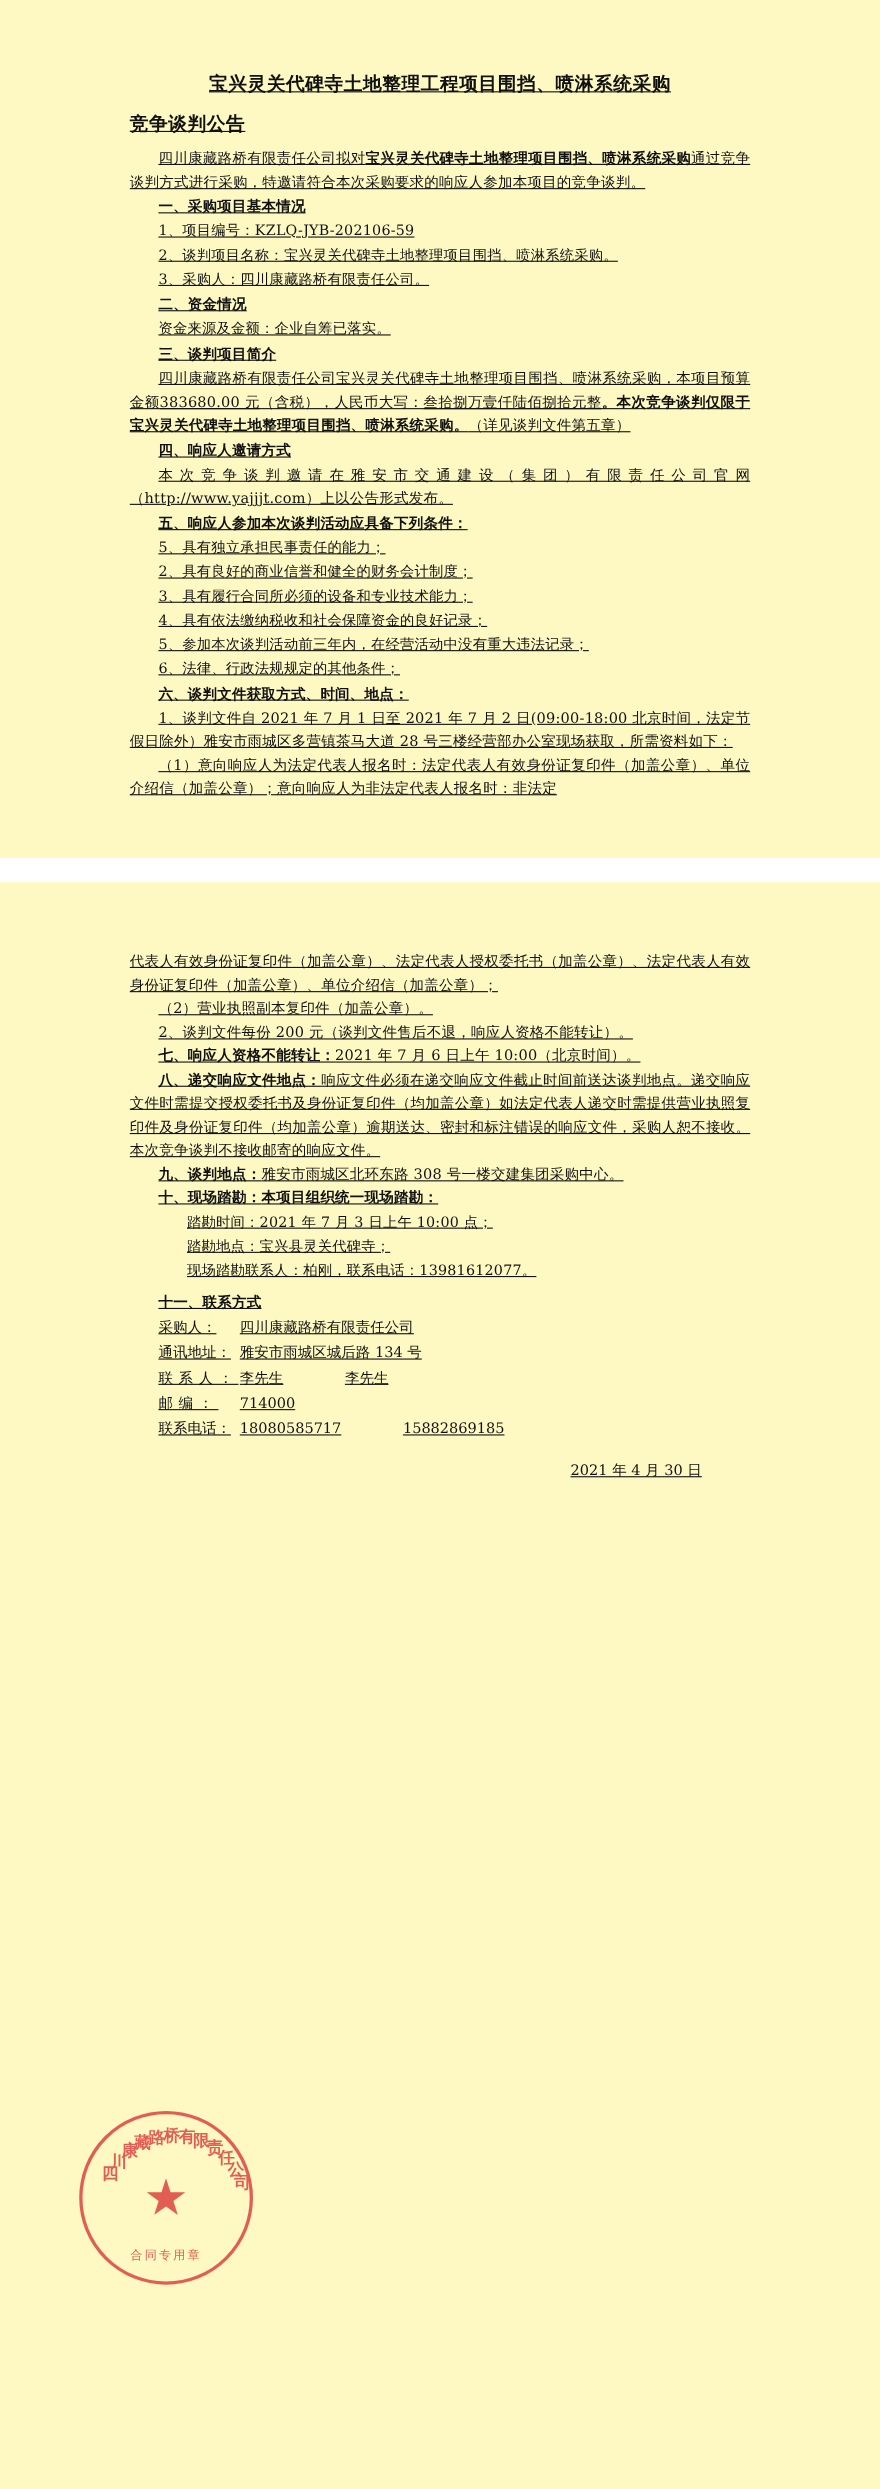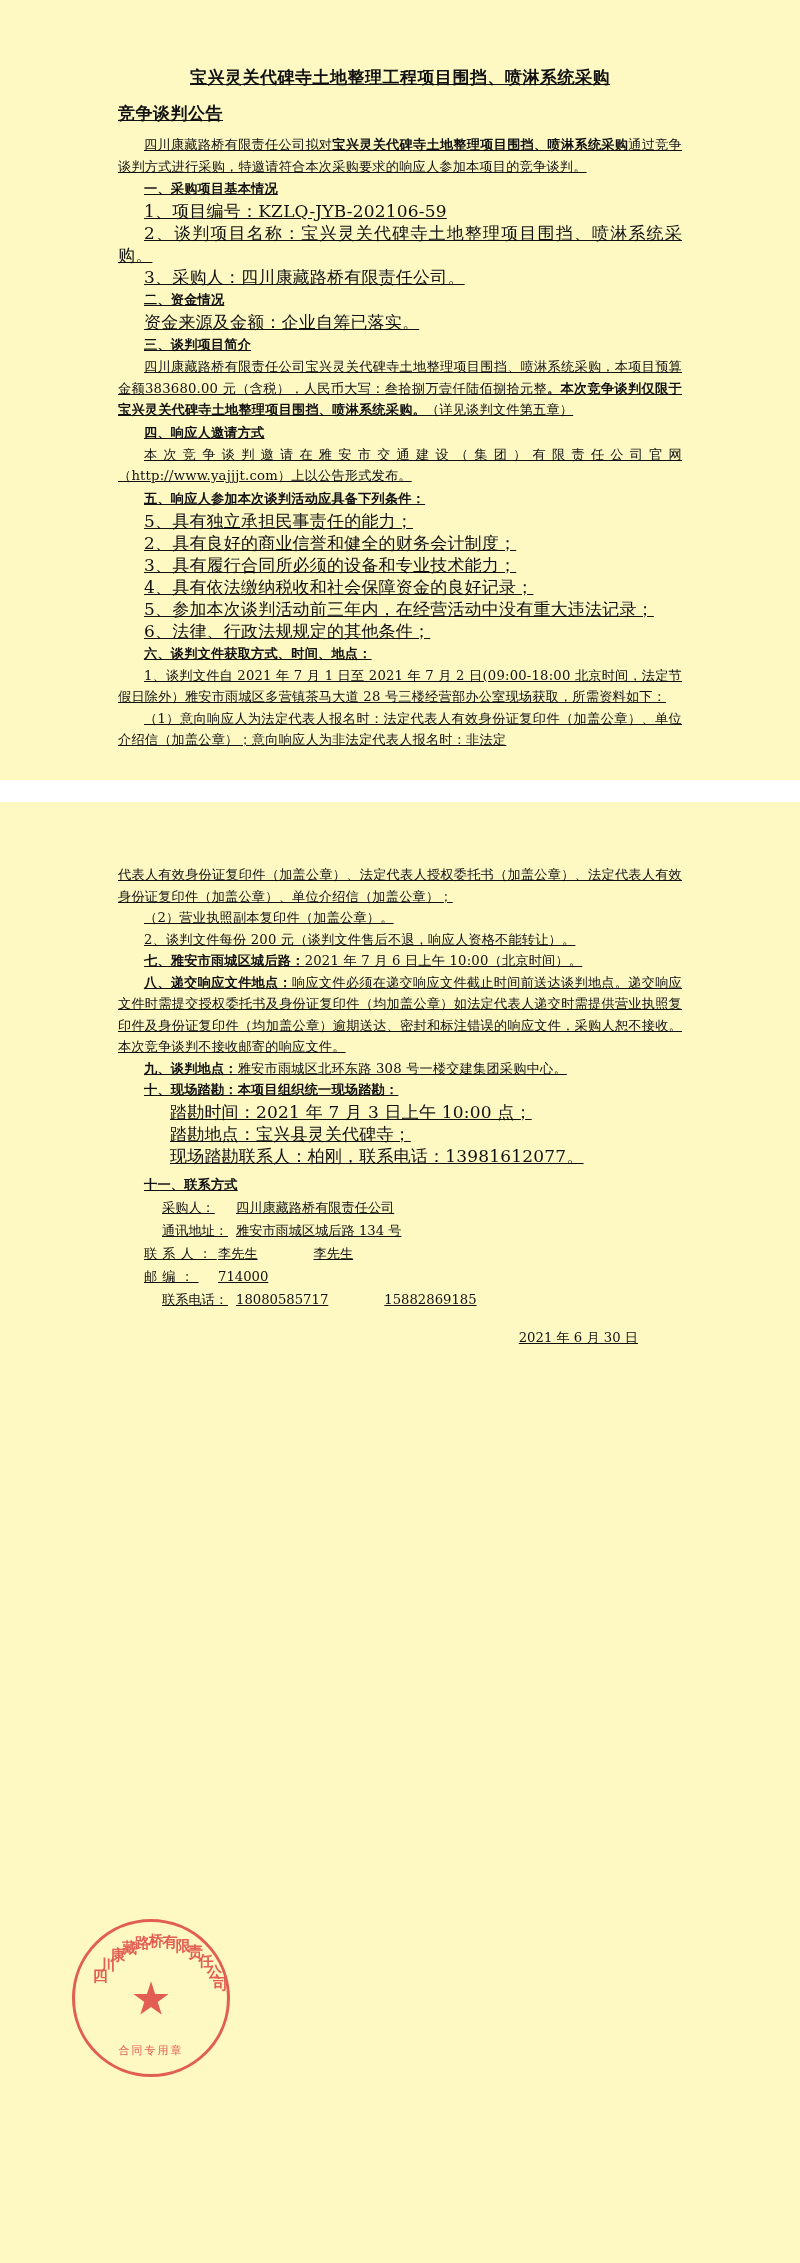--- a/index.html
+++ b/index.html
@@ -62,21 +62,21 @@
   .b { font-weight: bold; }
   .u { text-decoration: underline; }
   .sec {
     font-weight: bold;
     text-indent: 26px;
     font-size: 13.2px;
     line-height: 23px;
   }
   .item {
     text-indent: 26px;
-    font-size: 17px;
+    font-size: 13px;
     line-height: 22px;
   }
   .date-line {
     text-align: right;
     font-size: 13.2px;
     line-height: 22px;
     padding-right: 44px;
     padding-top: 16px;
   }
   .contact-row {
@@ -85,21 +85,21 @@
     line-height: 23px;
     text-indent: 0;
     padding-left: 26px;
   }
   .contact-label {
     display: inline-block;
     width: 74px;
     letter-spacing: 5px;
     flex: none;
   }
-  .contact-label.wide { letter-spacing: 0px; margin-left: 18px; }
+  .contact-label.wide { letter-spacing: 0px; }
   .contact-val2 { padding-left: 56px; }
   
   .seal {
     position: absolute;
     left: 72px;
     top: 1117px;
     width: 152px;
     height: 152px;
     border: 3px solid #d8232a;
     border-radius: 50%;
@@ -178,21 +178,21 @@
 
 <div class="gap"></div>
 
 <div class="page page2">
   <div style="height:62px"></div>
 
   <p class="noind">代表人有效身份证复印件（加盖公章）、法定代表人授权委托书（加盖公章）、法定代表人有效身份证复印件（加盖公章）、单位介绍信（加盖公章）；</p>
   <p class="ind2">（2）营业执照副本复印件（加盖公章）。</p>
   <p class="ind2">2、谈判文件每份 200 元（谈判文件售后不退，响应人资格不能转让）。</p>
 
-  <p class="ind2"><span class="b">七、雅安市雨城区城后路：</span><span>2021 年 7 月 6 日上午 10:00（北京时间）。</span></p>
+  <p class="ind2"><span class="b">七、响应人资格不能转让：</span><span>2021 年 7 月 6 日上午 10:00（北京时间）。</span></p>
 
   <p class="ind2"><span class="b">八、递交响应文件地点：</span><span>响应文件必须在递交响应文件截止时间前送达谈判地点。递交响应文件时需提交授权委托书及身份证复印件（均加盖公章）如法定代表人递交时需提供营业执照复印件及身份证复印件（均加盖公章）逾期送达、密封和标注错误的响应文件，采购人恕不接收。本次竞争谈判不接收邮寄的响应文件。</span></p>
 
   <p class="ind2"><span class="b">九、谈判地点：</span><span>雅安市雨城区北环东路 308 号一楼交建集团采购中心。</span></p>
 
   <p class="ind2"><span class="b">十、现场踏勘：</span><span class="b">本项目组织统一现场踏勘：</span></p>
   <p class="item" style="text-indent:52px">踏勘时间：2021 年 7 月 3 日上午 10:00 点；</p>
   <p class="item" style="text-indent:52px">踏勘地点：宝兴县灵关代碑寺；</p>
   <p class="item" style="text-indent:52px">现场踏勘联系人：柏刚，联系电话：13981612077。</p>
 
@@ -214,21 +214,21 @@
   <div class="contact-row">
     <span class="contact-label">邮编：</span>
     <span>714000</span>
   </div>
   <div class="contact-row">
     <span class="contact-label wide">联系电话：</span>
     <span>18080585717</span>
     <span class="contact-val2">15882869185</span>
   </div>
 
-  <div class="date-line">2021 年 6 月 30 日</div>
+  <div class="date-line">2021 年 4 月 30 日</div>
 
   <div class="seal">
     <div class="seal-star">★</div>
     <div class="seal-text">
       <span style="transform: rotate(-62deg) translate(0,-66px) rotate(62deg);">四</span>
       <span style="transform: rotate(-50deg) translate(0,-66px) rotate(50deg);">川</span>
       <span style="transform: rotate(-38deg) translate(0,-66px) rotate(38deg);">康</span>
       <span style="transform: rotate(-26deg) translate(0,-66px) rotate(26deg);">藏</span>
       <span style="transform: rotate(-14deg) translate(0,-66px) rotate(14deg);">路</span>
       <span style="transform: rotate(-2deg) translate(0,-66px) rotate(2deg);">桥</span>

